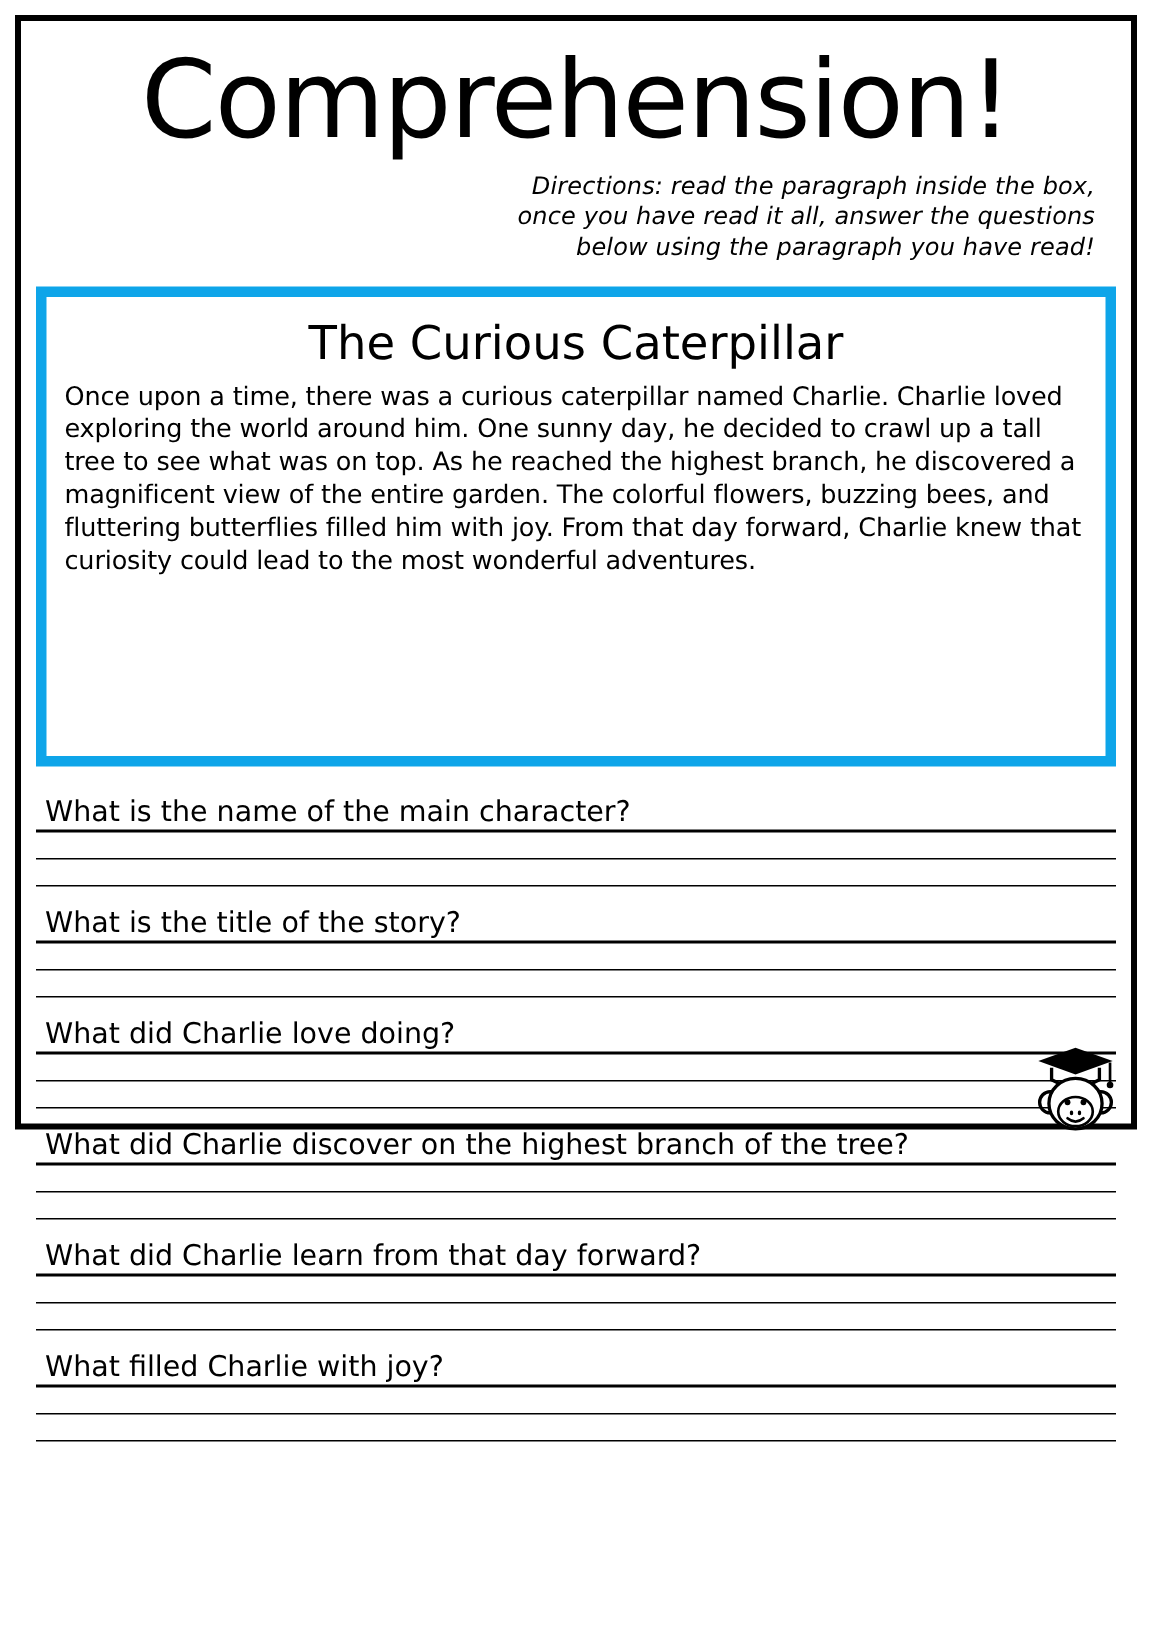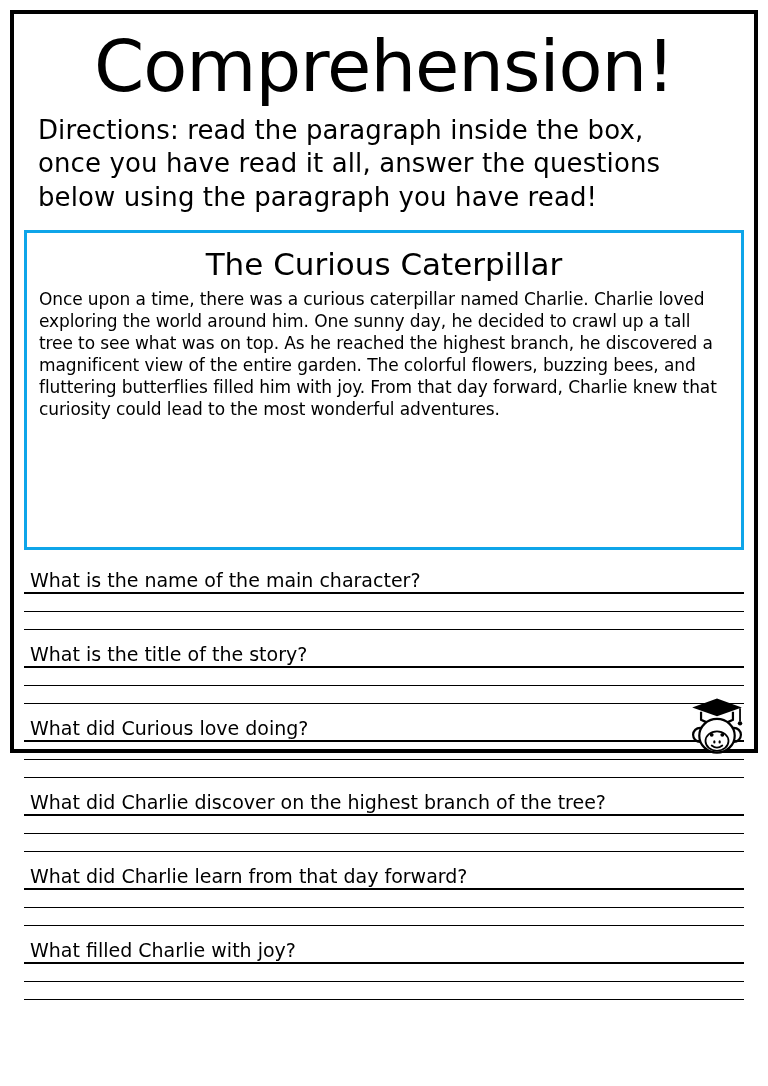--- a/index.html
+++ b/index.html
@@ -49,31 +49,32 @@
     font-family: "DejaVu Sans", sans-serif;
     font-size: 72px;
     line-height: 1.0;
     font-weight: 400;
     letter-spacing: -1px;
     margin: 12px 0 0 0;
     white-space: nowrap;
   }
 
   .directions {
-    text-align: left;
-    font-size: 26px;
+    text-align: right;
+    font-size: 16px;
     line-height: 1.28;
     margin: 12px 14px 0 14px;
     letter-spacing: 0.1px;
+    font-style: italic;
   }
 
   
   .passage-box {
     margin: 16px 0 0 0;
-    border: 3px solid #0ea5e9;
+    border: 7px solid #0ea5e9;
     box-sizing: border-box;
     padding: 10px 12px 14px 12px;
     height: 320px;
   }
 
   .passage-title {
     text-align: center;
     font-size: 31px;
     line-height: 1.1;
     margin: 4px 0 8px 0;
@@ -172,21 +173,21 @@
         </div>
         <div class="rule"></div>
         <div class="answer-space"></div>
         <div class="rule thin"></div>
         <div class="answer-space"></div>
         <div class="rule thin"></div>
       </div>
 
       <div class="question-block">
         <div class="question-line">
-          <span class="question-text">What did Curious love doing?</span>
+          <span class="question-text">What did Charlie love doing?</span>
         </div>
         <div class="rule"></div>
         <div class="answer-space"></div>
         <div class="rule thin"></div>
         <div class="answer-space"></div>
         <div class="rule thin"></div>
       </div>
 
       <div class="question-block">
         <div class="question-line">

